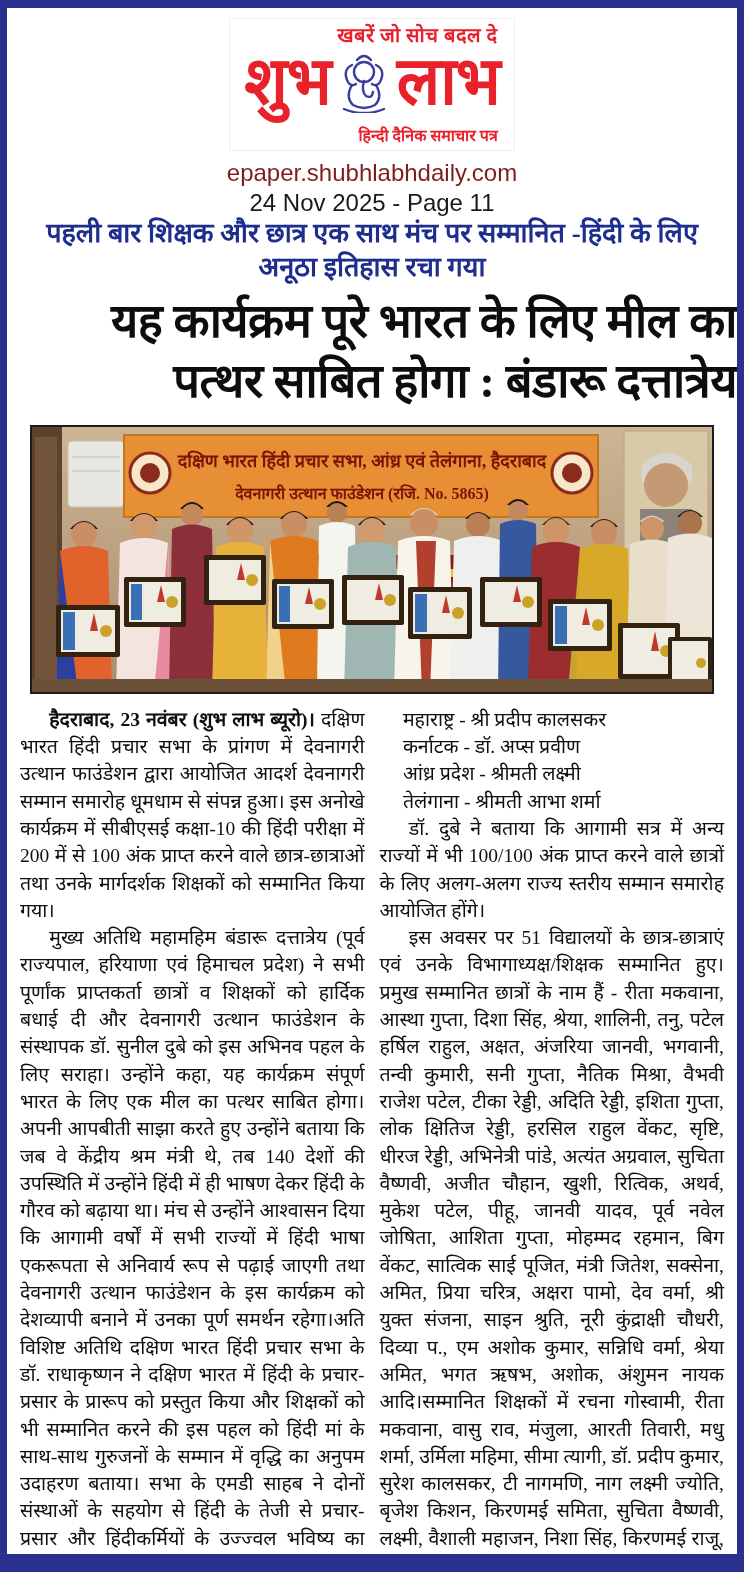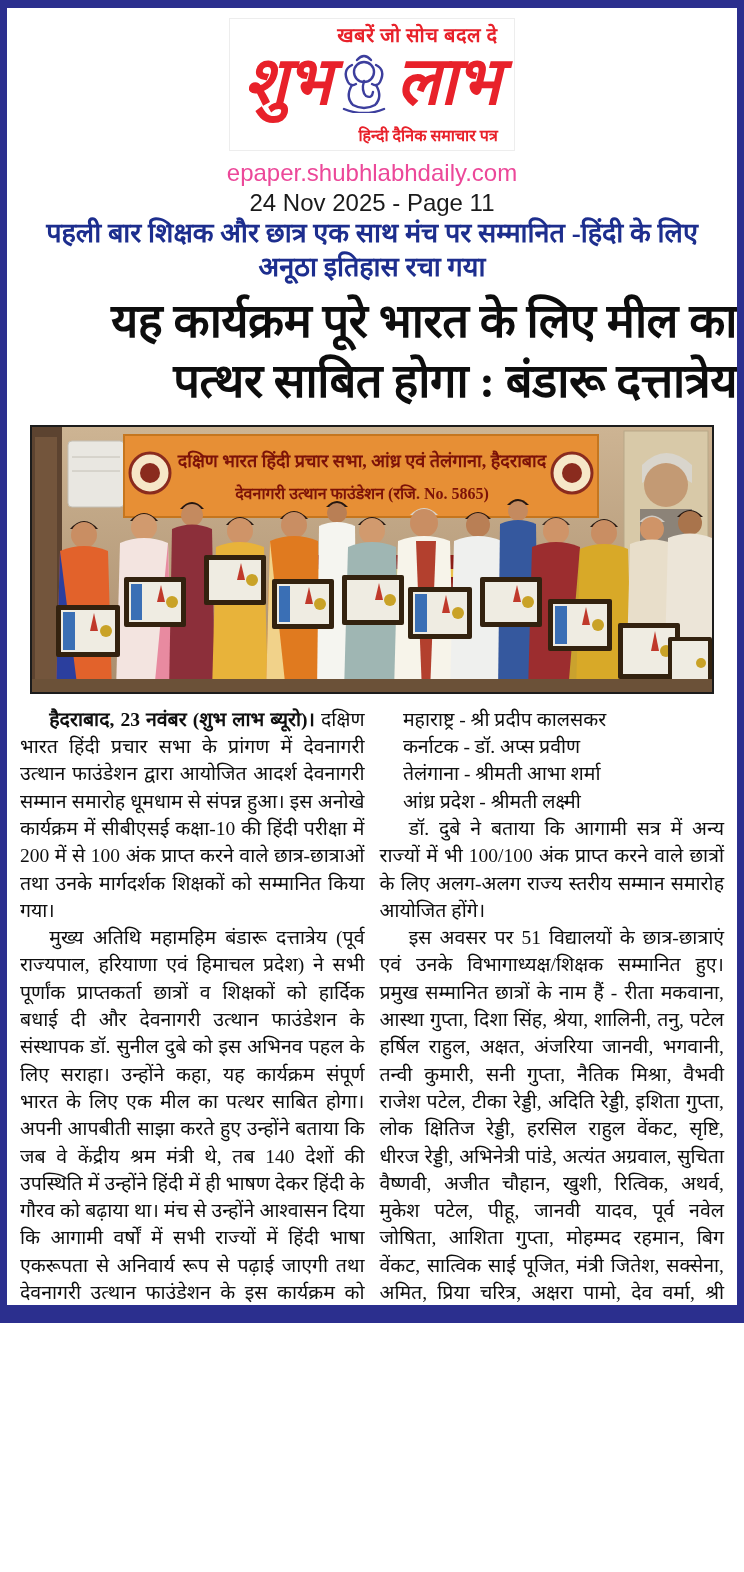--- a/index.html
+++ b/index.html
@@ -1,37 +1,37 @@
 <!DOCTYPE html>
 <html lang="hi"><head>
 <meta charset="utf-8">
 <style>
   html,body{margin:0;padding:0;background:#ffffff;}
   .page{
     position:relative;
-    width:744px;height:1323px;
+    width:744px;height:1572px;
     box-sizing:border-box;
     background:#ffffff;
     border-style:solid;border-color:#2b2f8e;
     border-width:8px 7px 18px 7px;
     overflow:hidden;
     font-family:"Liberation Serif", serif;
     color:#111;
   }
   
   .masthead{ text-align:center; padding-top:10px; }
   .logo-box{
     display:inline-block; text-align:right;
     border:1px solid #ededed; padding:2px 14px 4px 14px; background:#fff;
   }
   .tagline{ color:#e8212a; font-weight:bold; font-size:20px; letter-spacing:.5px; padding-right:2px;}
-  .logo-row{ display:flex; align-items:center; justify-content:center; gap:4px; line-height:1; margin-top:2px;font-style:italic;}
+  .logo-row{ display:flex; align-items:center; justify-content:center; gap:4px; line-height:1; margin-top:2px;}
   .logo-word{ color:#e8212a; font-weight:bold; font-size:64px; letter-spacing:-1px; transform:scaleY(1.05);}
   .logo-sub{ color:#e8212a; font-weight:bold; font-size:16px; margin-top:10px; padding-right:2px;}
-  .site-url{ font-family:"Liberation Sans", sans-serif; font-size:24px; color:#ec4899; margin-top:8px;}
+  .site-url{ font-family:"Liberation Sans", sans-serif; font-size:24px; color:#7f1d1d; margin-top:8px;}
   .date-line{ font-family:"Liberation Sans", sans-serif; font-size:24px; color:#1a1a1a; margin-top:2px;}
   
   .kicker{
     text-align:center; color:#1d2e8e; font-weight:bold;
     font-size:27px; margin-top:0; padding:0 8px; line-height:1.25;
   }
   
   .headline{ text-align:right; font-weight:bold; color:#0d0d0d; margin-top:6px; line-height:1.28; }
   .headline .hl{ font-size:47px; letter-spacing:-0.5px; display:block; }
   
@@ -272,20 +272,20 @@
   <div class="article">
     <div class="col">
       <p><span class="lead-bold">हैदराबाद, 23 नवंबर (शुभ लाभ ब्यूरो)।</span>
         <span>दक्षिण भारत हिंदी प्रचार सभा के प्रांगण में देवनागरी उत्थान फाउंडेशन द्वारा आयोजित आदर्श देवनागरी सम्मान समारोह धूमधाम से संपन्न हुआ। इस अनोखे कार्यक्रम में सीबीएसई कक्षा-10 की हिंदी परीक्षा में 200 में से 100 अंक प्राप्त करने वाले छात्र-छात्राओं तथा उनके मार्गदर्शक शिक्षकों को सम्मानित किया गया।</span></p>
       <p>मुख्य अतिथि महामहिम बंडारू दत्तात्रेय (पूर्व राज्यपाल, हरियाणा एवं हिमाचल प्रदेश) ने सभी पूर्णांक प्राप्तकर्ता छात्रों व शिक्षकों को हार्दिक बधाई दी और देवनागरी उत्थान फाउंडेशन के संस्थापक डॉ. सुनील दुबे को इस अभिनव पहल के लिए सराहा। उन्होंने कहा, यह कार्यक्रम संपूर्ण भारत के लिए एक मील का पत्थर साबित होगा। अपनी आपबीती साझा करते हुए उन्होंने बताया कि जब वे केंद्रीय श्रम मंत्री थे, तब 140 देशों की उपस्थिति में उन्होंने हिंदी में ही भाषण देकर हिंदी के गौरव को बढ़ाया था। मंच से उन्होंने आश्वासन दिया कि आगामी वर्षों में सभी राज्यों में हिंदी भाषा एकरूपता से अनिवार्य रूप से पढ़ाई जाएगी तथा देवनागरी उत्थान फाउंडेशन के इस कार्यक्रम को देशव्यापी बनाने में उनका पूर्ण समर्थन रहेगा।अति विशिष्ट अतिथि दक्षिण भारत हिंदी प्रचार सभा के डॉ. राधाकृष्णन ने दक्षिण भारत में हिंदी के प्रचार-प्रसार के प्रारूप को प्रस्तुत किया और शिक्षकों को भी सम्मानित करने की इस पहल को हिंदी मां के साथ-साथ गुरुजनों के सम्मान में वृद्धि का अनुपम उदाहरण बताया। सभा के एमडी साहब ने दोनों संस्थाओं के सहयोग से हिंदी के तेजी से प्रचार-प्रसार और हिंदीकर्मियों के उज्ज्वल भविष्य का विश्वास दिलाया।</p>
 
     </div>
     <div class="col">
       <p class="assign">महाराष्ट्र - श्री प्रदीप कालसकर</p>
       <p class="assign">कर्नाटक - डॉ. अप्स प्रवीण</p>
+      <p class="assign">आंध्र प्रदेश - श्रीमती लक्ष्मी</p>
       <p class="assign">तेलंगाना - श्रीमती आभा शर्मा</p>
-      <p class="assign">आंध्र प्रदेश - श्रीमती लक्ष्मी</p>
       <p>डॉ. दुबे ने बताया कि आगामी सत्र में अन्य राज्यों में भी 100/100 अंक प्राप्त करने वाले छात्रों के लिए अलग-अलग राज्य स्तरीय सम्मान समारोह आयोजित होंगे।</p>
       <p>इस अवसर पर 51 विद्यालयों के छात्र-छात्राएं एवं उनके विभागाध्यक्ष/शिक्षक सम्मानित हुए। प्रमुख सम्मानित छात्रों के नाम हैं - रीता मकवाना, आस्था गुप्ता, दिशा सिंह, श्रेया, शालिनी, तनु, पटेल हर्षिल राहुल, अक्षत, अंजरिया जानवी, भगवानी, तन्वी कुमारी, सनी गुप्ता, नैतिक मिश्रा, वैभवी राजेश पटेल, टीका रेड्डी, अदिति रेड्डी, इशिता गुप्ता, लोक क्षितिज रेड्डी, हरसिल राहुल वेंकट, सृष्टि, धीरज रेड्डी, अभिनेत्री पांडे, अत्यंत अग्रवाल, सुचिता वैष्णवी, अजीत चौहान, खुशी, रित्विक, अथर्व, मुकेश पटेल, पीहू, जानवी यादव, पूर्व नवेल जोषिता, आशिता गुप्ता, मोहम्मद रहमान, बिग वेंकट, सात्विक साई पूजित, मंत्री जितेश, सक्सेना, अमित, प्रिया चरित्र, अक्षरा पामो, देव वर्मा, श्री युक्त संजना, साइन श्रुति, नूरी कुंद्राक्षी चौधरी, दिव्या प., एम अशोक कुमार, सन्निधि वर्मा, श्रेया अमित, भगत ऋषभ, अशोक, अंशुमन नायक आदि।सम्मानित शिक्षकों में रचना गोस्वामी, रीता मकवाना, वासु राव, मंजुला, आरती तिवारी, मधु शर्मा, उर्मिला महिमा, सीमा त्यागी, डॉ. प्रदीप कुमार, सुरेश कालसकर, टी नागमणि, नाग लक्ष्मी ज्योति, बृजेश किशन, किरणमई समिता, सुचिता वैष्णवी, लक्ष्मी, वैशाली महाजन, निशा सिंह, किरणमई राजू, जैन सुनील दुबे, स्वामी महाजन, अनिल दुबे, अफसा परवीन, विजय ओझा, आलोक तिवारी, समीर पांडे, प्रतिमा सिंह, प्रमिला पाठक, संतोषी आभा शर्मा, श्री चंद शर्मा, विनीता कुमारी, दीपशिखा पाठक, एनम शीतल शर्मा आदि प्रमुख रहे।</p>
     </div>
   </div>
 
 </div>
 
 </body></html>

